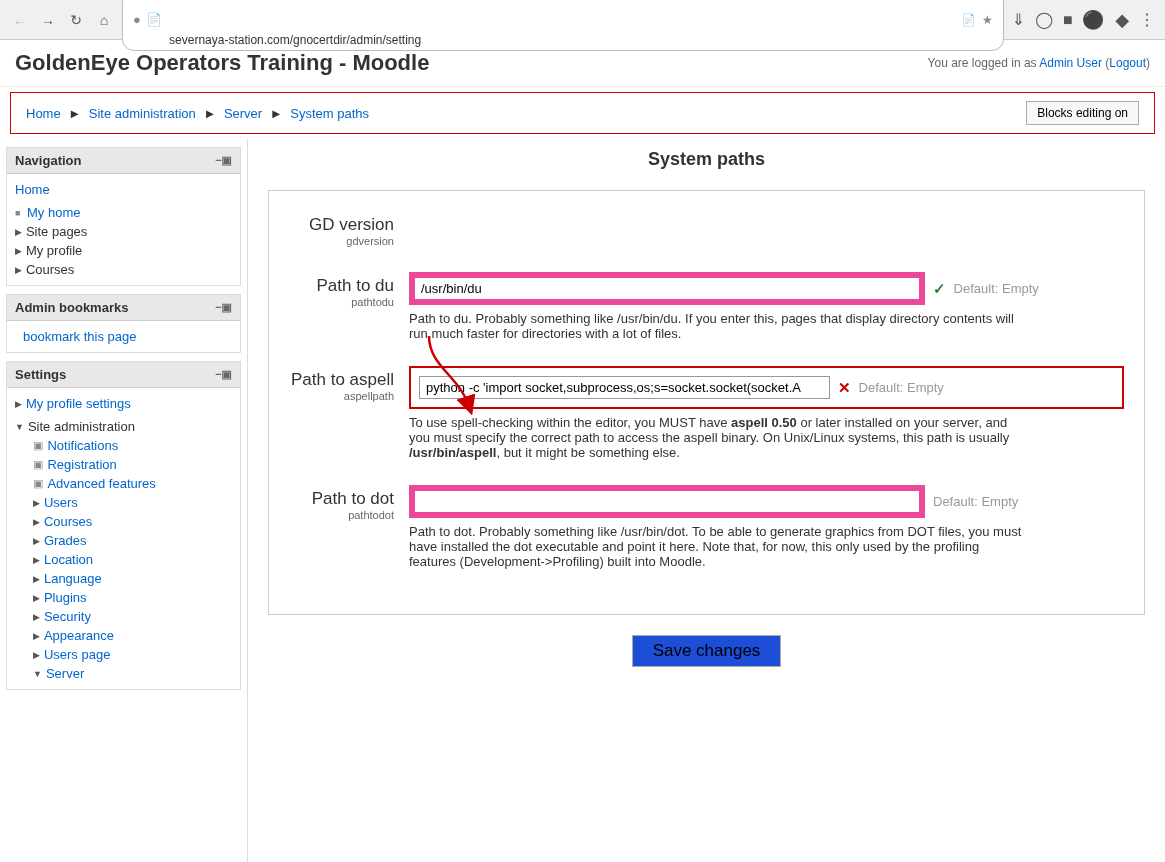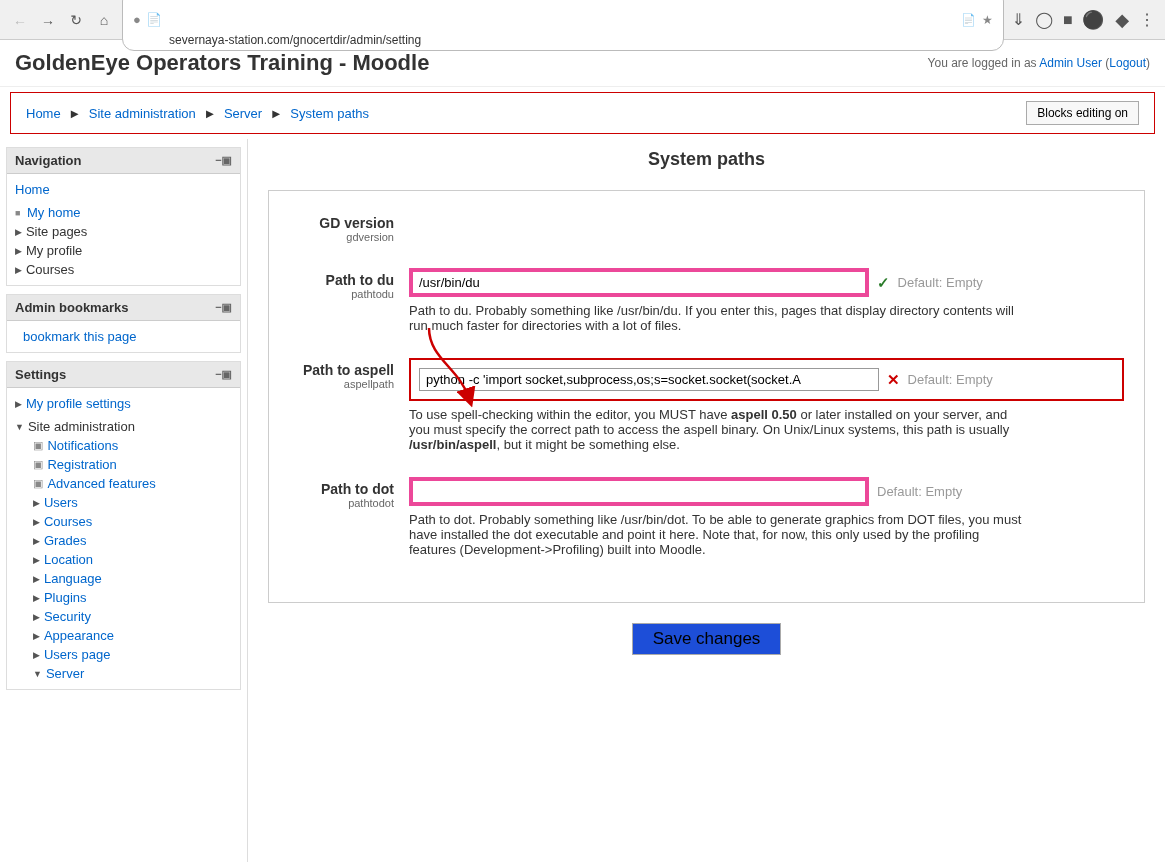--- a/index.html
+++ b/index.html
@@ -157,48 +157,48 @@
       margin-bottom: 25px;
       align-items: flex-start;
     }
     .form-label-col {
       width: 120px;
       min-width: 120px;
       text-align: right;
       padding-right: 15px;
       padding-top: 4px;
     }
-    .form-label { font-size: 14px; color: #333; font-weight: bold; }
+    .form-label { font-size: 17px; color: #333; font-weight: normal; }
     .form-sublabel { font-size: 11px; color: #666; display: block; }
     .form-input-col { flex: 1; }
 
     
     .gd-row-input { display: flex; align-items: center; gap: 10px; }
     .gd-select {
       padding: 3px 6px;
       border: 1px solid #999;
       font-size: 13px;
       background: #f8f8f8;
       cursor: pointer;
     }
     .default-text { color: #999; font-size: 13px; }
 
     .gd-description { font-size: 13px; color: #333; margin-top: 6px; max-width: 620px; }
 
     
     .path-input-row { display: flex; align-items: center; gap: 8px; }
     .path-input {
-      width: 460px;
+      width: 516px;
       padding: 3px 6px;
-      border: 4px solid #ec4899;
+      border: 6px solid #ec4899;
       font-size: 13px;
     }
     .path-input.aspell-input {
       border: 1px solid #999;
-      width: 460px;
+      width: 411px;
     }
     .check-icon { color: #2a7c2a; font-size: 15px; font-weight: bold; }
     .x-icon { color: #cc0000; font-size: 15px; font-weight: bold; cursor: pointer; }
 
     .path-description { font-size: 13px; color: #333; margin-top: 6px; max-width: 620px; }
     .path-description strong { font-weight: bold; }
 
     
     .aspell-highlight {
       border: 2px solid #cc0000;

